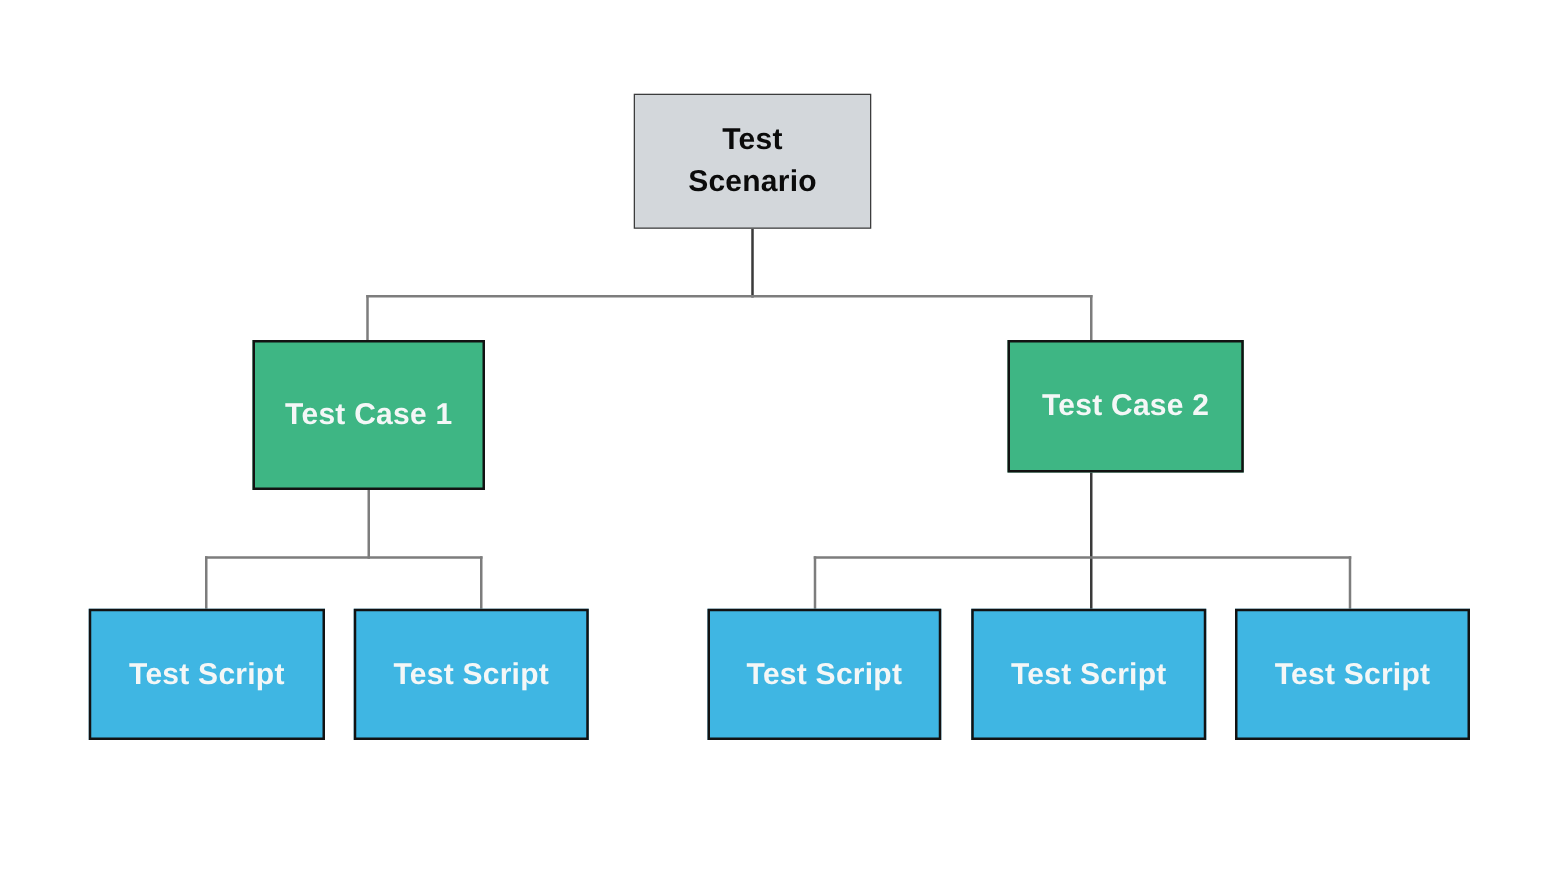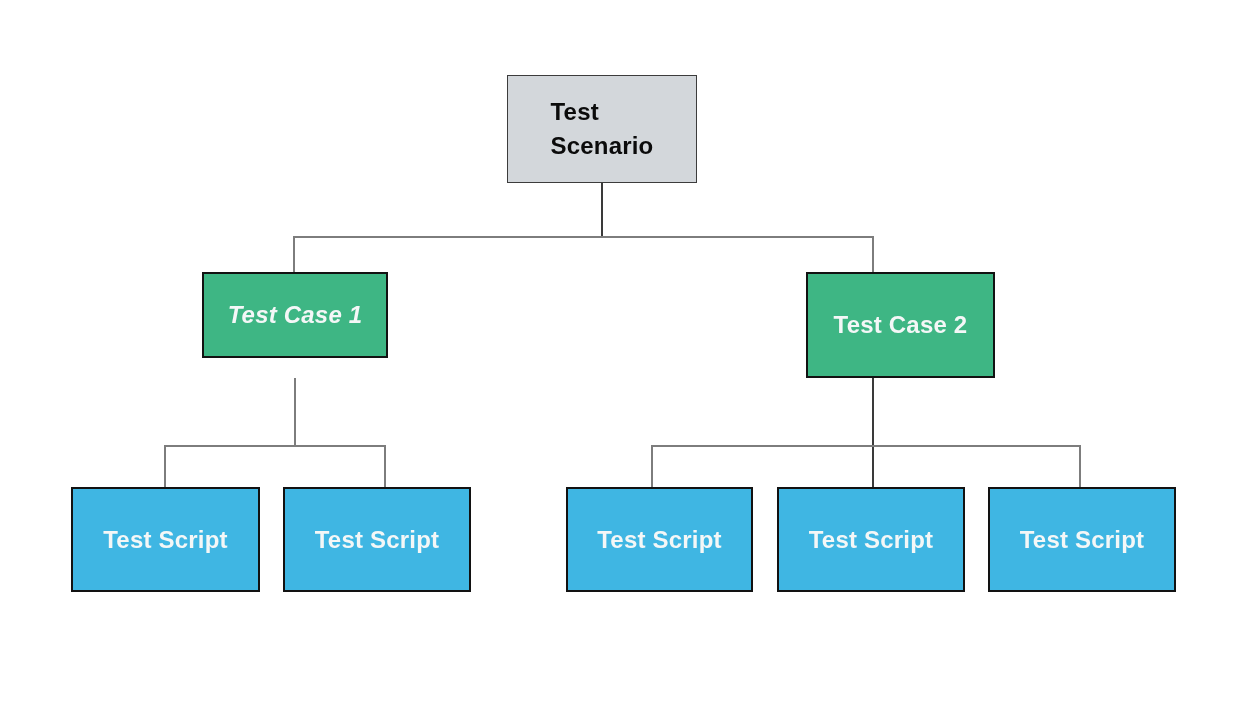--- a/index.html
+++ b/index.html
@@ -13,21 +13,21 @@
     height: 704px;
     background: var(--page-bg, #ffffff);
     overflow: hidden;
     font-family: "Liberation Sans", sans-serif;
   }
   .node {
     position: absolute;
     display: flex;
     align-items: center;
     justify-content: center;
-    text-align: left;
+    text-align: center;
     font-weight: 700;
     font-size: 24px;
     box-sizing: border-box;
     letter-spacing: 0.2px;
     user-select: none;
   }
   .root-node {
     background: var(--root-fill);
     color: var(--root-text);
     border: 1.5px solid var(--root-border);
@@ -47,21 +47,21 @@
   .edge {
     position: absolute;
     background: var(--connector);
   }
   .edge-dark {
     background: var(--connector-dark);
   }
 
   
   #node-root   { left: 507px; top: 75px;  width: 190px; height: 108px; }
-  #node-tc1    { left: 202px; top: 272px; width: 186px; height: 86px; font-style: italic; }
+  #node-tc1    { left: 202px; top: 272px; width: 186px; height: 120px; }
   #node-tc2    { left: 806px; top: 272px; width: 189px; height: 106px; }
   #node-ts1    { left: 71px;  top: 487px; width: 189px; height: 105px; }
   #node-ts2    { left: 283px; top: 487px; width: 188px; height: 105px; }
   #node-ts3    { left: 566px; top: 487px; width: 187px; height: 105px; }
   #node-ts4    { left: 777px; top: 487px; width: 188px; height: 105px; }
   #node-ts5    { left: 988px; top: 487px; width: 188px; height: 105px; }
 
   
   #edge-root-v   { left: 601px; top: 183px; width: 2px;   height: 55px;  }
   #edge-l1-h     { left: 293px; top: 236px; width: 581px;  height: 2px;  }

